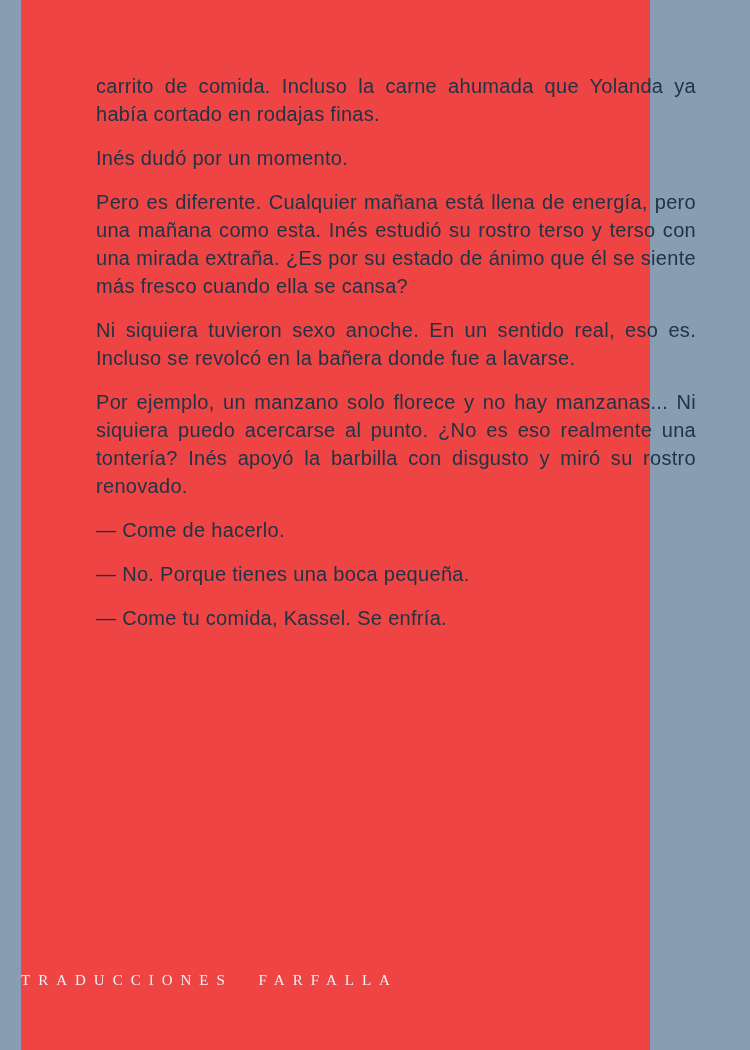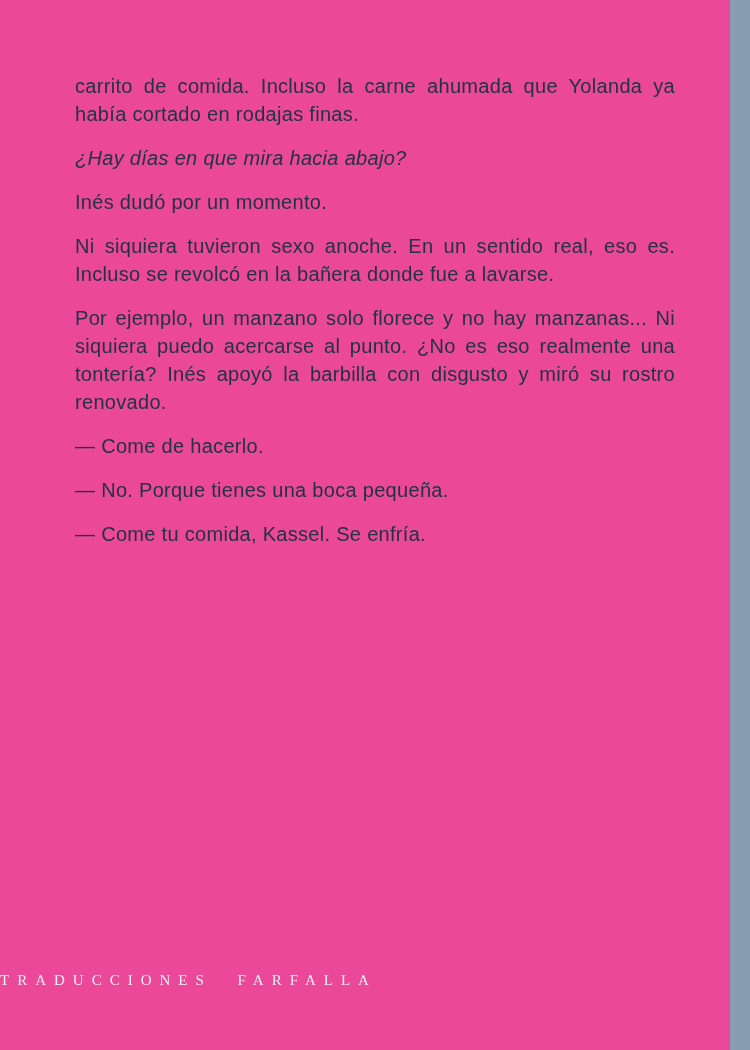--- a/index.html
+++ b/index.html
@@ -7,24 +7,25 @@
     padding: 0;
   }
   body {
     width: 750px;
     height: 1050px;
     overflow: hidden;
     background: #879db1;
   }
   .page {
     position: relative;
-    width: 730px;
+    width: 629px;
     height: 1050px;
-    background: #ec4899;
+    background: #ef4444;
     font-family: "Liberation Sans", sans-serif;
+    margin-left: 21px;
   }
   .content {
     position: absolute;
     top: 72px;
     left: 75px;
     width: 600px;
     color: #233244;
   }
   .para {
     margin: 0 0 16px 0;
@@ -50,22 +51,22 @@
     word-spacing: 14px;
     color: #ecf1f4;
   }
 </style>
 </head>
 <body>
 
 <div class="page">
   <main class="content">
       <p class="para">carrito de comida. Incluso la carne ahumada que Yolanda ya había cortado en rodajas finas.</p>
-      <p class="para italic">¿Hay días en que mira hacia abajo?</p>
       <p class="para">Inés dudó por un momento.</p>
+      <p class="para">Pero es diferente. Cualquier mañana está llena de energía, pero una mañana como esta. Inés estudió su rostro terso y terso con una mirada extraña. ¿Es por su estado de ánimo que él se siente más fresco cuando ella se cansa?</p>
       <p class="para">Ni siquiera tuvieron sexo anoche. En un sentido real, eso es. Incluso se revolcó en la bañera donde fue a lavarse.</p>
       <p class="para">Por ejemplo, un manzano solo florece y no hay manzanas... Ni siquiera puedo acercarse al punto. ¿No es eso realmente una tontería? Inés apoyó la barbilla con disgusto y miró su rostro renovado.</p>
       <p class="para">— Come de hacerlo.</p>
       <p class="para">— No. Porque tienes una boca pequeña.</p>
       <p class="para">— Come tu comida, Kassel. Se enfría.</p>
     </main>
   <footer class="footer">
     <span>TRADUCCIONES FARFALLA</span>
   </footer>
 </div>

